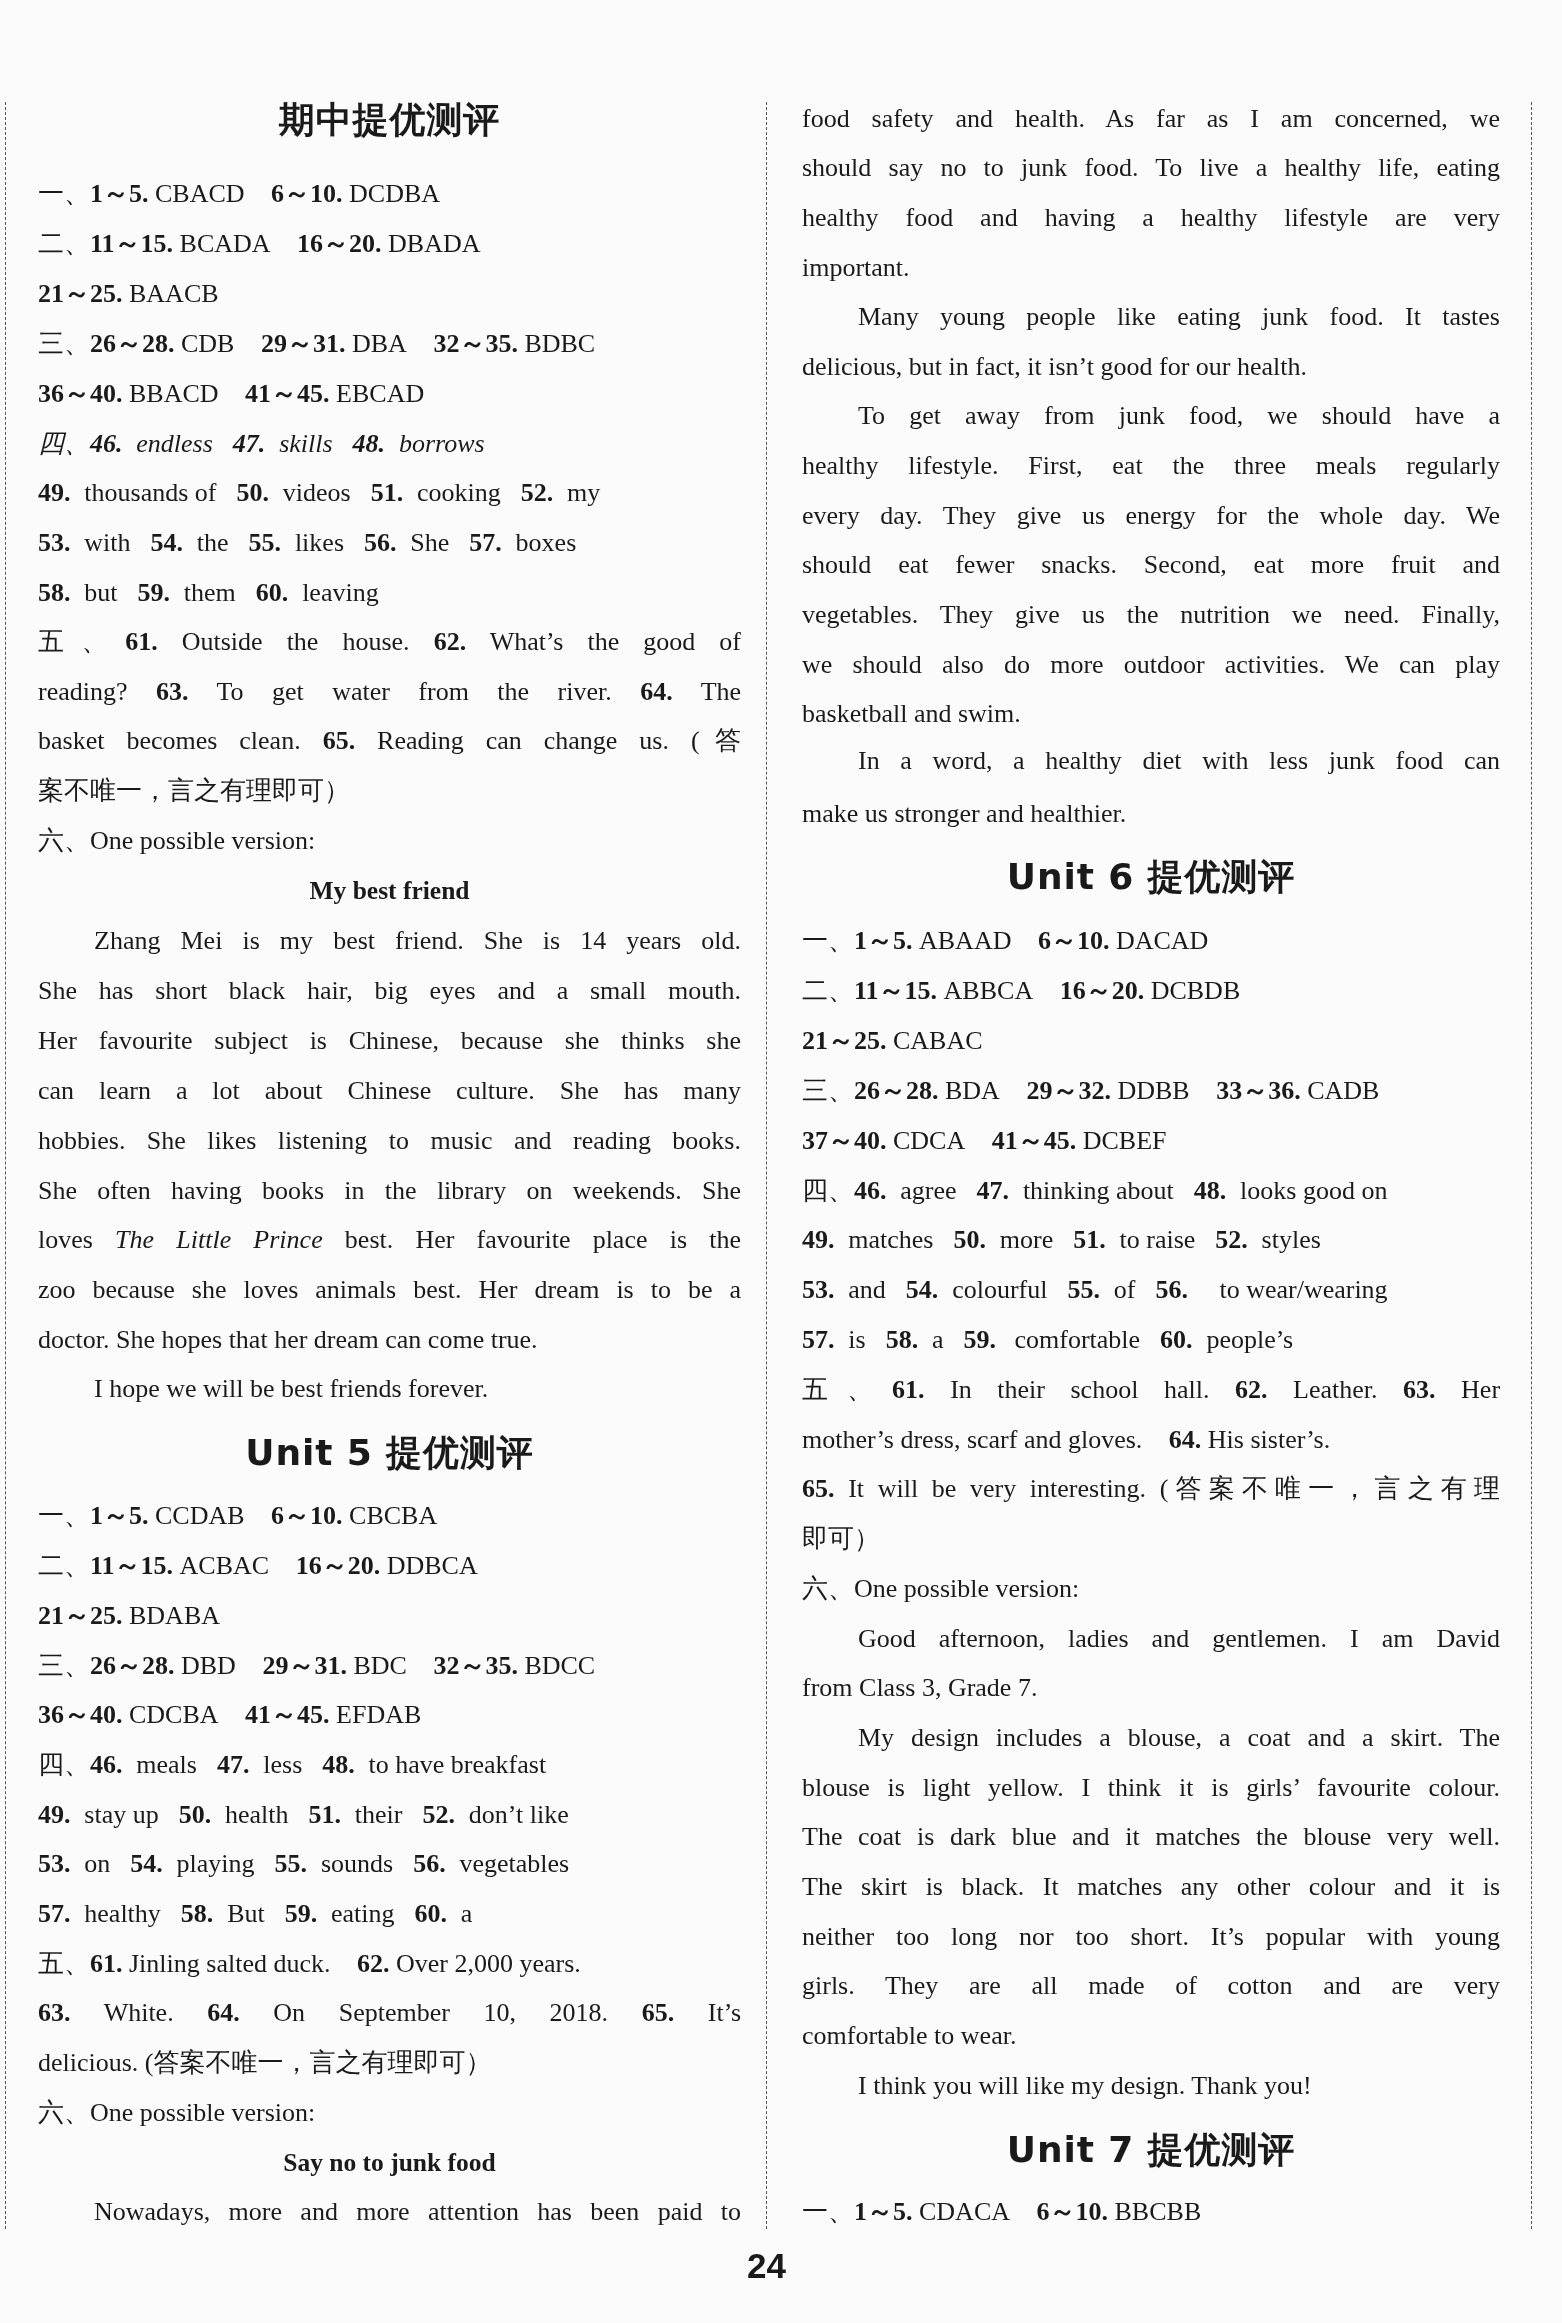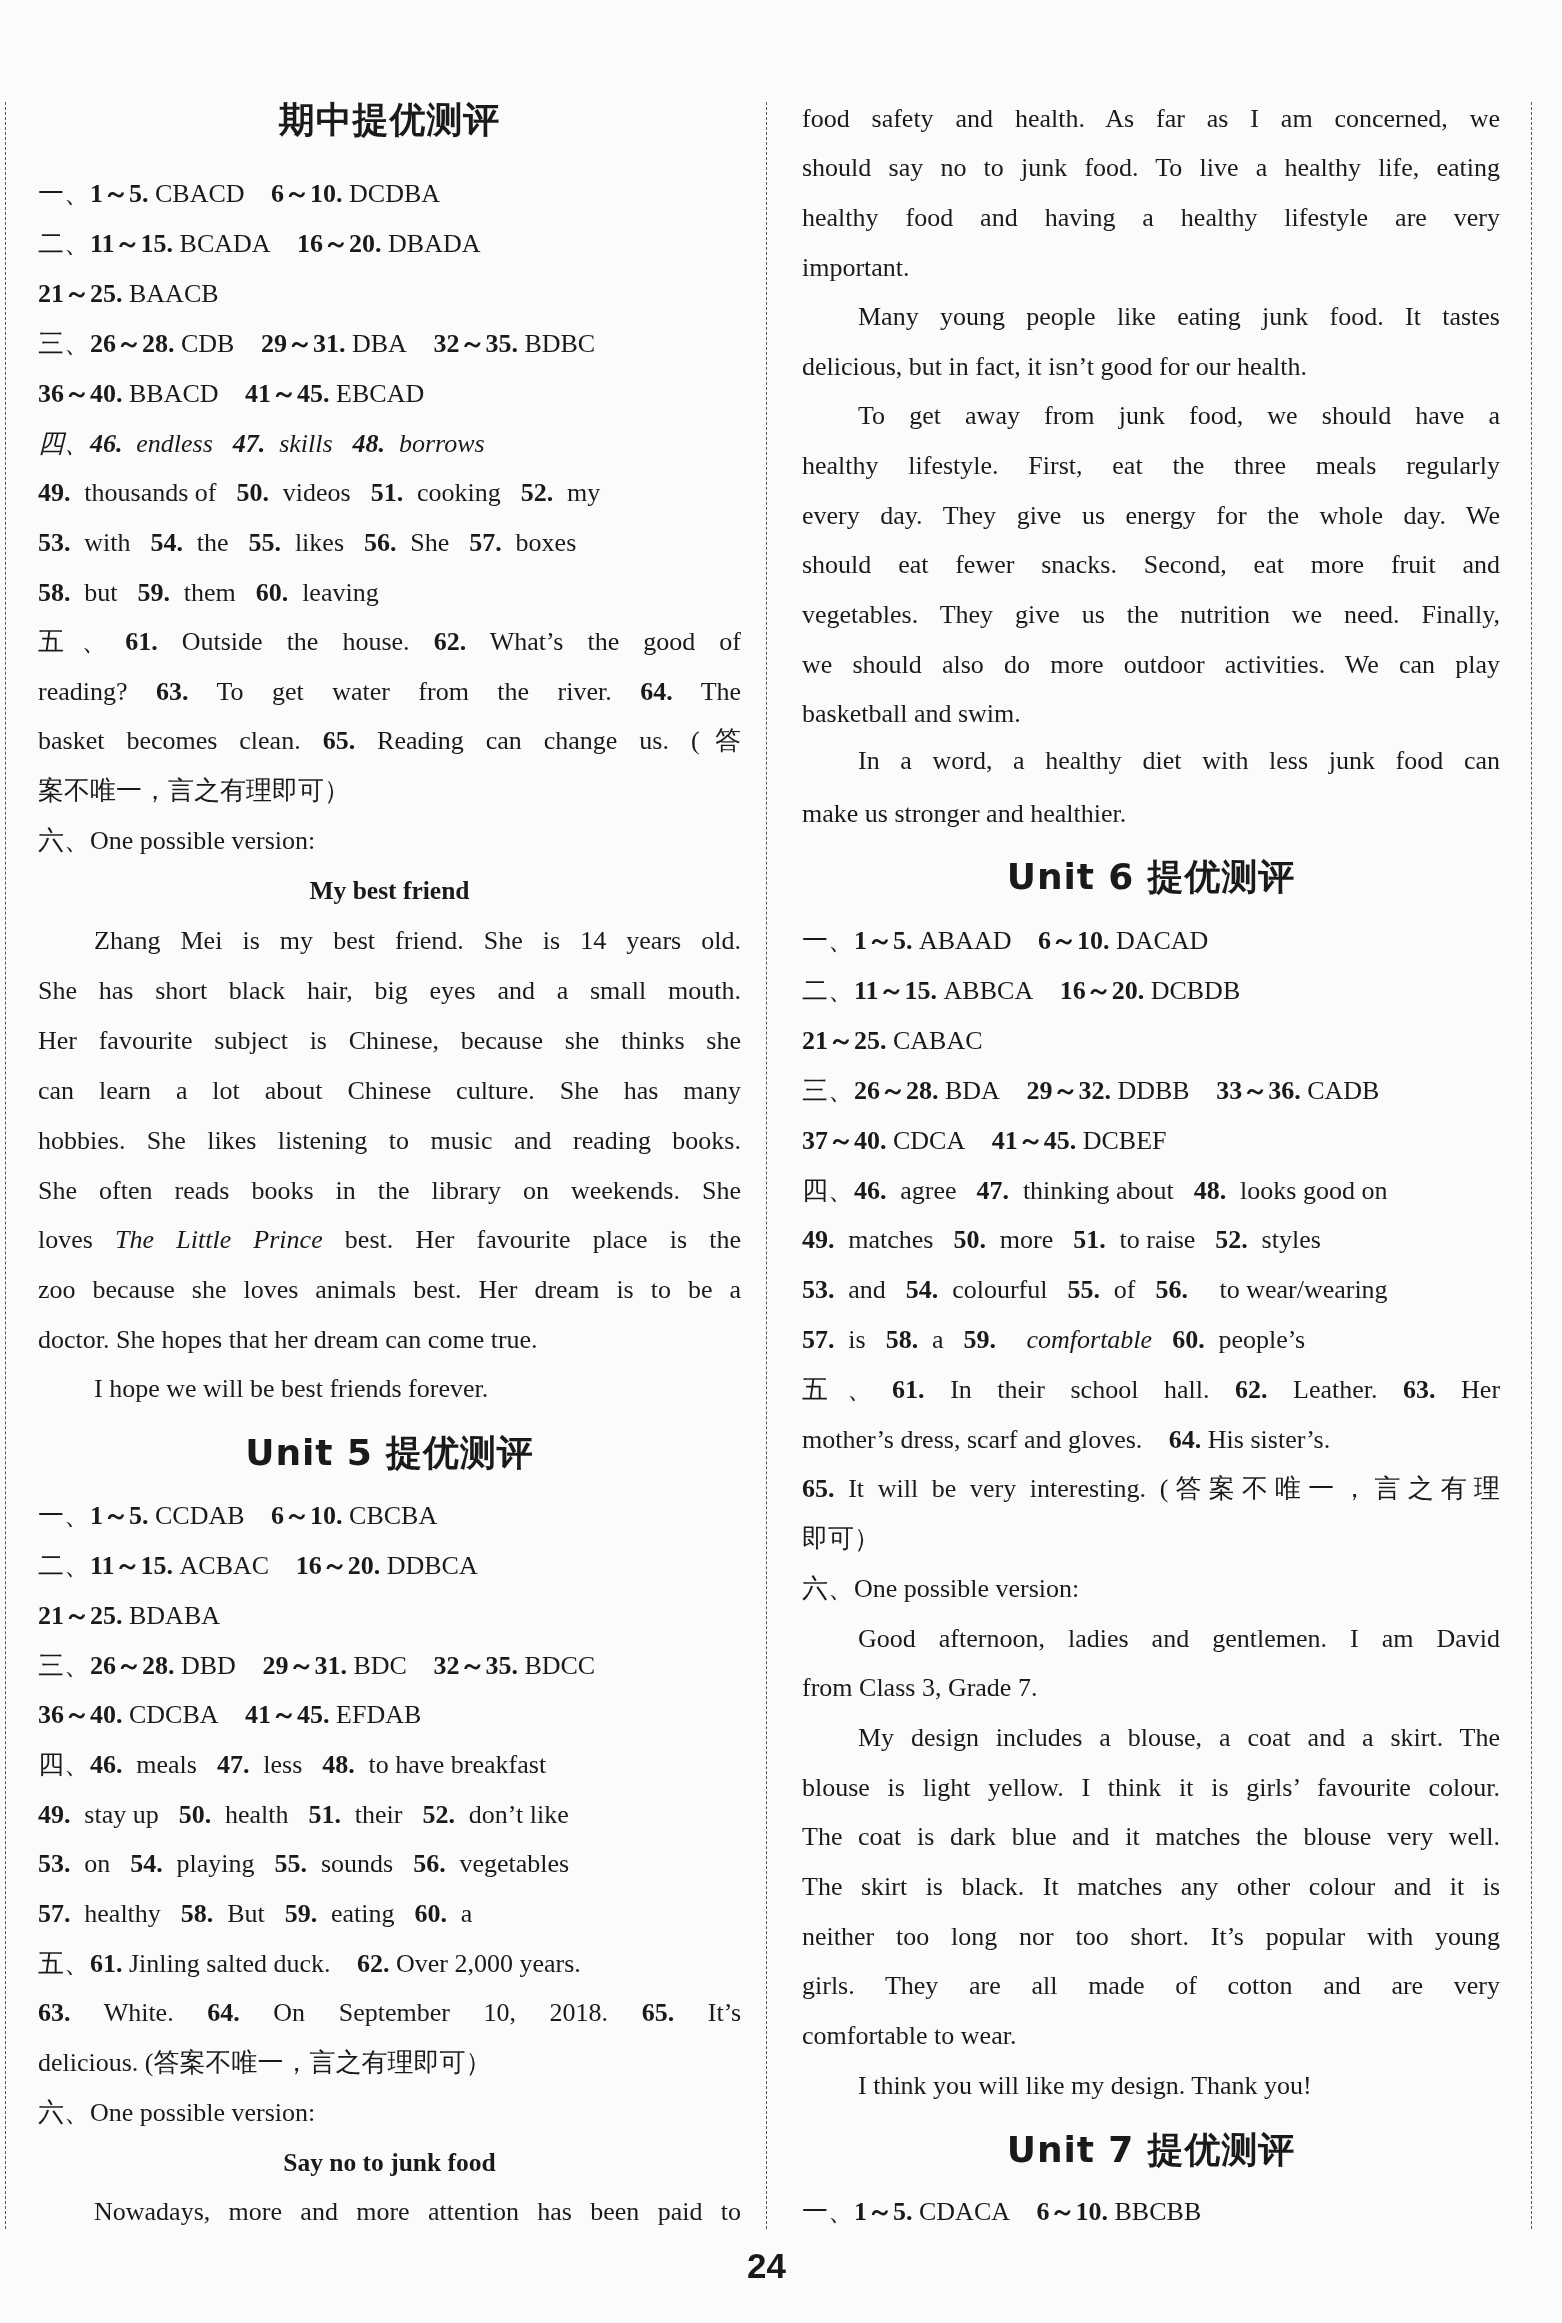--- a/index.html
+++ b/index.html
@@ -77,21 +77,21 @@
   <div class="line" style="top:816px;">
     <span>六、</span><span>One possible version:</span>
   </div>
   <div class="subtitle" style="top:866px;">My best friend</div>
 
   <div class="line just indent" style="top:916px;">Zhang Mei is my best friend. She is 14 years old.</div>
   <div class="line just" style="top:966px;">She has short black hair, big eyes and a small mouth.</div>
   <div class="line just" style="top:1016px;">Her favourite subject is Chinese, because she thinks she</div>
   <div class="line just" style="top:1066px;">can learn a lot about Chinese culture. She has many</div>
   <div class="line just" style="top:1116px;">hobbies. She likes listening to music and reading books.</div>
-  <div class="line just" style="top:1166px;">She often reads books in the library on weekends. She</div>
+  <div class="line just" style="top:1166px;">She often having books in the library on weekends. She</div>
   <div class="line just" style="top:1215px;">
     <span>loves </span><span class="it">The Little Prince</span><span> best. Her favourite place is the</span>
   </div>
   <div class="line just" style="top:1265px;">zoo because she loves animals best. Her dream is to be a</div>
   <div class="line" style="top:1315px;">doctor. She hopes that her dream can come true.</div>
   <div class="line indent" style="top:1364px;">I hope we will be best friends forever.</div>
 
   <div class="title" style="top:1425px;">Unit 5 提优测评</div>
 
   <div class="line" style="top:1491px;">
@@ -163,21 +163,21 @@
     <span>三、</span><b>26～28.</b> <span class="seg">BDA</span> <b>29～32.</b> <span class="seg">DDBB</span> <b>33～36.</b> <span>CADB</span>
   </div>
   <div class="line" style="top:1116px;">
     <b>37～40.</b> <span class="seg">CDCA</span> <b>41～45.</b> <span>DCBEF</span>
   </div>
   <div class="line" style="top:1166px;">
     <span>四、</span><span><b>46.</b><span class="seg" style="margin-left: 7.3px;"> agree</span><b>47.</b><span class="seg" style="margin-left: 7.3px;"> thinking about</span><b>48.</b><span class="seg" style="margin-left: 7.3px;"> looks good on</span></span>
   </div>
   <div class="line" style="top:1215px;"><span><b>49.</b><span class="seg" style="margin-left: 7.3px;"> matches</span><b>50.</b><span class="seg" style="margin-left: 7.3px;"> more</span><b>51.</b><span class="seg" style="margin-left: 7.3px;"> to raise</span><b>52.</b><span class="seg" style="margin-left: 7.3px;"> styles</span></span></div>
   <div class="line" style="top:1265px;"><span><b>53.</b><span class="seg" style="margin-left: 7.3px;"> and</span><b>54.</b><span class="seg" style="margin-left: 7.3px;"> colourful</span><b>55.</b><span class="seg" style="margin-left: 7.3px;"> of</span><b>56.</b><span class="seg" style="margin-left: 25px;"> to wear/wearing</span></span></div>
-  <div class="line" style="top:1315px;"><span><b>57.</b><span class="seg" style="margin-left: 7.3px;"> is</span><b>58.</b><span class="seg" style="margin-left: 7.3px;"> a</span><b>59.</b><span class="seg" style="margin-left: 24px; font-style: italic;"> comfortable</span><b>60.</b><span class="seg" style="margin-left: 7.3px;"> people’s</span></span></div>
+  <div class="line" style="top:1315px;"><span><b>57.</b><span class="seg" style="margin-left: 7.3px;"> is</span><b>58.</b><span class="seg" style="margin-left: 7.3px;"> a</span><b>59.</b><span class="seg" style="margin-left: 12px;"> comfortable</span><b>60.</b><span class="seg" style="margin-left: 7.3px;"> people’s</span></span></div>
   <div class="line just" style="top:1365px;">
     <span>五、</span><b>61.</b> <span>In their school hall.</span> <b>62.</b> <span>Leather.</span> <b>63.</b> <span>Her</span>
   </div>
   <div class="line" style="top:1415px;">
     <span class="seg">mother’s dress, scarf and gloves.</span> <b>64.</b> <span>His sister’s.</span>
   </div>
   <div class="line just" style="top:1464px;">
     <b>65.</b> <span>It will be very interesting. (答案不唯一，言之有理</span>
   </div>
   <div class="line" style="top:1514px;">即可）</div>

